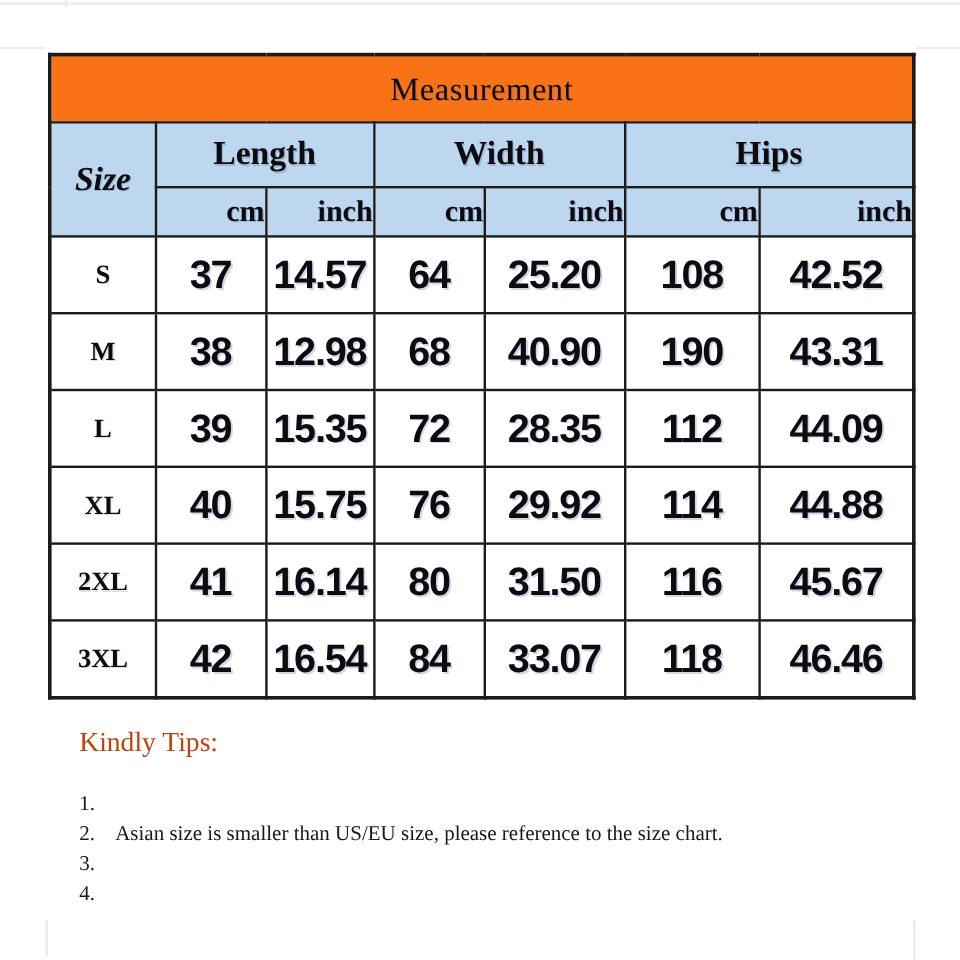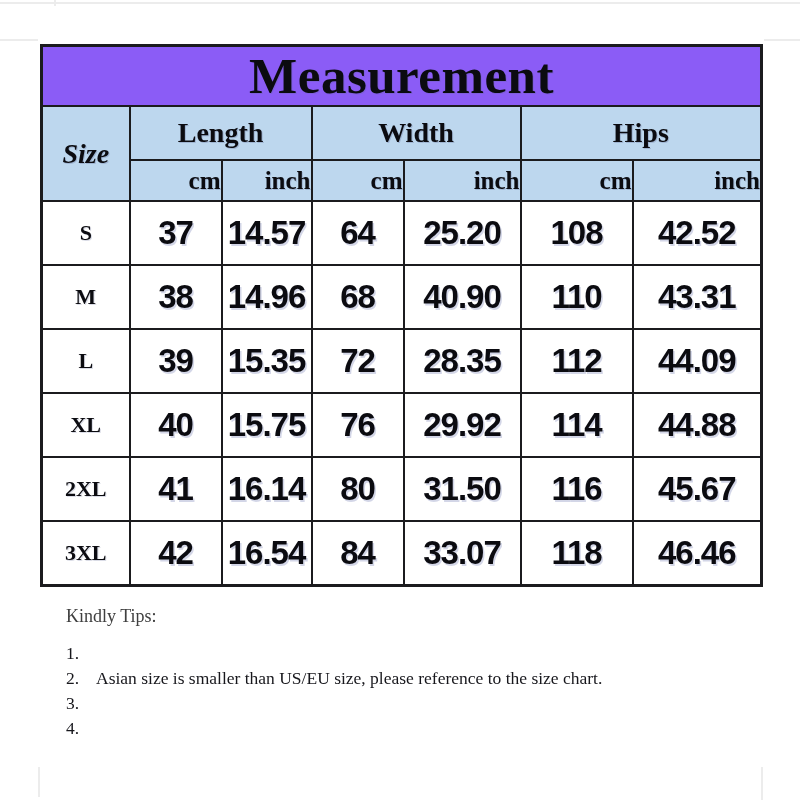--- a/index.html
+++ b/index.html
@@ -29,24 +29,24 @@
   }
   table.measure td, table.measure th {
     border: 2px solid #1b1b1e;
     text-align: center;
     vertical-align: middle;
     padding: 0;
     overflow: hidden;
   }
   tr.title-row td {
     height: 54px;
-    font-size: 51px;
-    font-weight: bold;
+    font-size: 27px;
+    font-weight: normal;
     letter-spacing: 0.5px;
-    background: #8b5cf6;
+    background: #f97316;
     text-shadow: 1px 1px 0 rgba(90,100,150,0.25);
   }
   .hdr-bg { background: #BDD7EE; }
   tr.group-row th {
     height: 52px;
     font-size: 28px;
     font-weight: bold;
     text-shadow: 1px 1px 0 rgba(70,80,130,0.25);
   }
   th.size-head {
@@ -71,24 +71,24 @@
   td.num-cell {
     font-family: "Liberation Sans", "DejaVu Sans", sans-serif;
     font-weight: 700;
     font-size: 33px;
     letter-spacing: -1px;
     text-shadow: 1.5px 1.5px 0 rgba(110,120,175,0.3);
   }
 
   .tips { position: absolute; left: 66px; top: 606px; width: 660px; }
   .tips-heading {
-    font-size: 18px;
-    margin: 0 0 14px 0;
+    font-size: 23px;
+    margin: 0 0 25px 0;
     font-weight: normal;
-    color: #404040;
+    color: #c2410c;
   }
   ol.tips-list { list-style: none; margin: 0; padding: 0; }
   ol.tips-list li {
     display: flex;
     font-size: 17.5px;
     line-height: 25px;
     color: #17171c;
   }
   .tip-num { flex: none; width: 30px; }
   .tip-text { width: 578px; }
@@ -136,24 +136,24 @@
       <td class="num-cell">37</td>
       <td class="num-cell">14.57</td>
       <td class="num-cell">64</td>
       <td class="num-cell">25.20</td>
       <td class="num-cell">108</td>
       <td class="num-cell">42.52</td>
     </tr>
     <tr class="data-row">
       <td class="size-cell">M</td>
       <td class="num-cell">38</td>
-      <td class="num-cell">14.96</td>
+      <td class="num-cell">12.98</td>
       <td class="num-cell">68</td>
       <td class="num-cell">40.90</td>
-      <td class="num-cell">110</td>
+      <td class="num-cell">190</td>
       <td class="num-cell">43.31</td>
     </tr>
     <tr class="data-row">
       <td class="size-cell">L</td>
       <td class="num-cell">39</td>
       <td class="num-cell">15.35</td>
       <td class="num-cell">72</td>
       <td class="num-cell">28.35</td>
       <td class="num-cell">112</td>
       <td class="num-cell">44.09</td>

